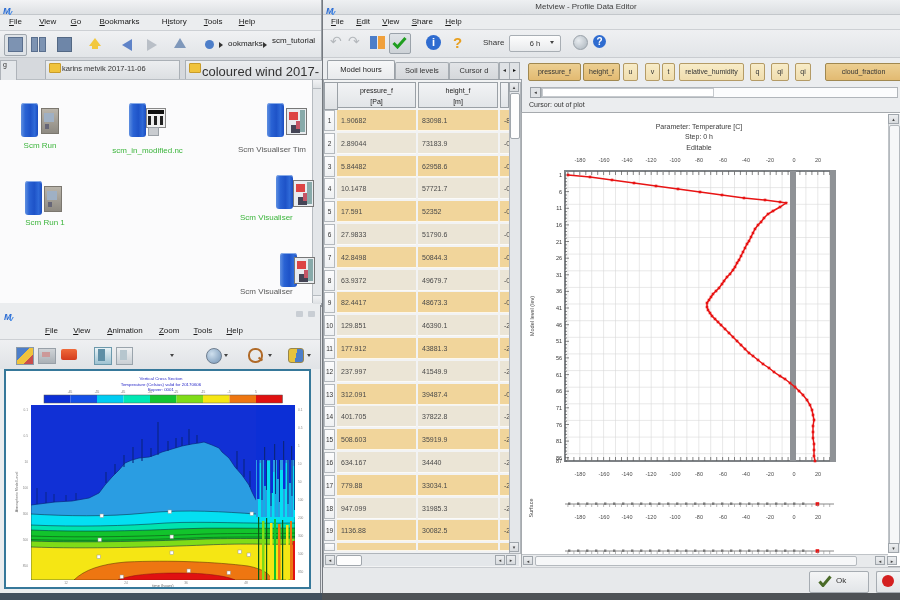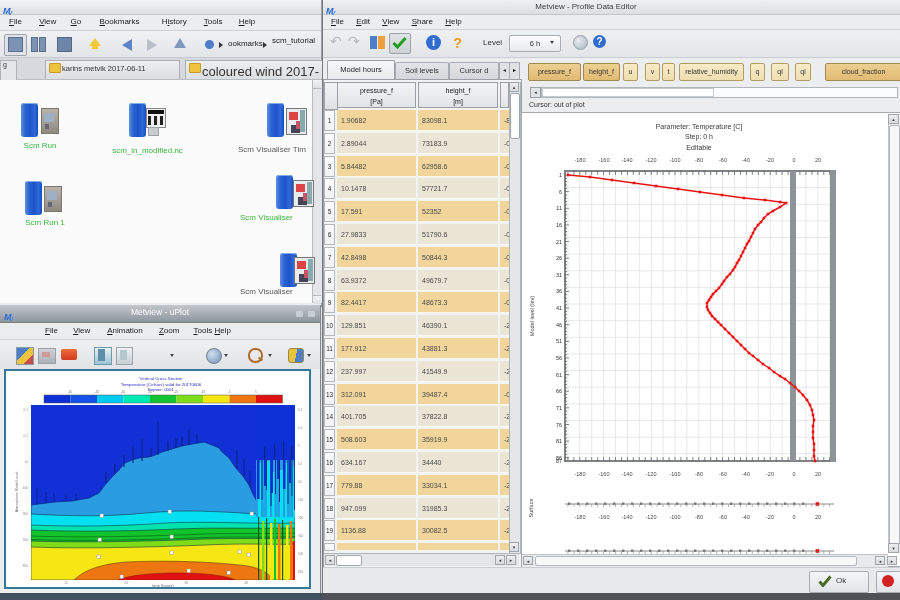--- a/index.html
+++ b/index.html
@@ -81,21 +81,21 @@
   <div class="abs" style="left:205px;top:40px;width:9px;height:9px;border-radius:5px;background:#4d7ec9;"></div>
   <div class="abs" style="left:219px;top:42px;width:0;height:0;border-top:3px solid transparent;border-bottom:3px solid transparent;border-left:4px solid #333;"></div>
   <div class="abs" style="left:228px;top:39px;font-size:8px;color:#222;">ookmarks</div>
   <div class="abs" style="left:263px;top:42px;width:0;height:0;border-top:3px solid transparent;border-bottom:3px solid transparent;border-left:4px solid #333;"></div>
   <div class="abs" style="left:272px;top:36px;font-size:8px;color:#222;">scm_tutorial</div>
 
   <div class="abs" style="left:0;top:58px;width:321px;height:21px;background:#d6d9dd;border-bottom:1px solid #b9bec3;"></div>
   <div class="abs" style="left:0;top:60px;width:13px;height:19px;background:#e4e7ea;border:1px solid #aeb3b9;font-size:7px;color:#333;padding-left:2px;">g</div>
   <div class="abs" style="left:45px;top:60px;width:133px;height:18px;background:linear-gradient(#eceef0,#dcdfe2);border:1px solid #aab0b6;border-bottom:none;"></div>
   <div class="abs fmfolder" style="left:49px;top:63px;"></div>
-  <div class="abs" style="left:62px;top:64px;font-size:7.5px;color:#333;">karins metvik 2017-06-11</div>
+  <div class="abs" style="left:62px;top:64px;font-size:7.5px;color:#333;">karins metvik 2017-11-06</div>
   <div class="abs" style="left:185px;top:60px;width:136px;height:18px;background:linear-gradient(#eceef0,#dcdfe2);border:1px solid #aab0b6;border-bottom:none;"></div>
   <div class="abs fmfolder" style="left:189px;top:63px;"></div>
   <div class="abs" style="left:202px;top:64px;font-size:13px;color:#333;">coloured wind 2017-06-0</div>
 
   <div class="abs" style="left:0;top:80px;width:321px;height:223px;background:#fbfbfc;"></div>
   <div class="abs" style="left:312px;top:80px;width:9px;height:223px;background:#e3e6e9;border-left:1px solid #b6bbc0;"></div>
   <div class="abs" style="left:313px;top:80px;width:8px;height:8px;background:linear-gradient(#f2f3f5,#dde0e3);border-bottom:1px solid #b6bbc0;"></div>
   <div class="abs" style="left:313px;top:295px;width:8px;height:8px;background:linear-gradient(#f2f3f5,#dde0e3);border-top:1px solid #b6bbc0;"></div>
 
   <div class="abs mvblue" style="left:21px;top:103px;"></div>
@@ -119,36 +119,33 @@
   <div class="abs vischart" style="left:293px;top:180px;"></div>
   <div class="abs glabel" style="left:240px;top:213px;width:85px;text-align:left;">Scm Visualiser</div>
 
   <div class="abs mvblue" style="left:280px;top:253px;"></div>
   <div class="abs vischart" style="left:294px;top:257px;"></div>
   <div class="abs dlabel" style="left:240px;top:287px;width:85px;text-align:left;">Scm Visualiser</div>
 </div>
 
 <div class="win" id="uplot" style="left:0;top:305px;width:320px;height:289px;border-right:1px solid #84888e;">
 
-  <div class="abs" style="left:0;top:0;width:320px;height:17px;background:linear-gradient(#c2c7cd,#8f959d);border-bottom:1px solid #7a7f85;">
-    <div class="abs" style="left:0;top:2px;width:320px;text-align:center;font-size:8.5px;color:#fdfdfd;">Metview - uPlot</div>
-  </div>
   <div class="abs" style="left:296px;top:6px;width:7px;height:6px;background:#c9ced4;border-radius:1px;"></div>
   <div class="abs" style="left:308px;top:6px;width:7px;height:6px;background:#c9ced4;border-radius:1px;"></div>
   <div class="abs" style="left:4px;top:3px;width:11px;height:11px;" id="uplicon1"><svg width="12" height="11" viewBox="0 0 12 11">
         <text x="0" y="9" font-size="9" font-weight="bold" font-style="italic" fill="#2a6cd4" font-family="Liberation Sans">M</text>
         <text x="5" y="10" font-size="8" font-weight="bold" font-style="italic" fill="#4a8ce4" font-family="Liberation Sans">v</text>
       </svg></div>
 
   <div class="abs menu" style="left:9px;top:21px;">
     <span style="margin-right:13px;margin-left:36px;"><span class="u">F</span>ile</span>
     <span style="margin-right:15px;"><span class="u">V</span>iew</span>
     <span style="margin-right:14px;"><span class="u">A</span>nimation</span>
     <span style="margin-right:12px;"><span class="u">Z</span>oom</span>
-    <span style="margin-right:0;"><span class="u">T</span>ools</span>
+    <span style="margin-right:12px;"><span class="u">T</span>ools</span>
     <span><span class="u">H</span>elp</span>
   </div>
   <div class="abs" style="left:0;top:34px;width:320px;height:1px;background:#cdd0d4;"></div>
 
   <div class="abs" id="upltoolbar" style="left:0;top:35px;width:320px;height:29px;background:linear-gradient(#eff0f2,#e0e3e6);"></div>
   <div class="abs" style="left:16px;top:42px;width:16px;height:16px;background:linear-gradient(135deg,#4d7ec9 0 40%,#f0c33c 40% 70%,#c94d4d 70% 100%);border:1px solid #8899aa;"></div>
   <div class="abs" style="left:38px;top:43px;width:16px;height:14px;background:linear-gradient(#cfd3d7,#aab0b6);border:1px solid #98a0a8;"></div>
   <div class="abs" style="left:42px;top:47px;width:8px;height:5px;background:#c99;"></div>
   <div class="abs" style="left:61px;top:44px;width:16px;height:11px;background:linear-gradient(#ef6a3a,#d43c1e);border-radius:2px;"></div>
   <div class="abs" style="left:94px;top:42px;width:16px;height:16px;background:linear-gradient(#e8f2f6,#9fc3d2);border:1px solid #6c99ac;"></div>
@@ -368,21 +365,21 @@
   <div class="abs" style="left:7px;top:33px;font-size:14px;color:#b4b8bc;">↶</div>
   <div class="abs" style="left:25px;top:33px;font-size:14px;color:#b4b8bc;">↷</div>
   <div class="abs" style="left:47px;top:36px;width:7px;height:13px;background:#4d7ec9;"></div>
   <div class="abs" style="left:55px;top:36px;width:7px;height:13px;background:#f0a03c;"></div>
   <div class="abs" style="left:66px;top:33px;width:20px;height:19px;border:1px solid #9aa2aa;border-radius:2px;background:linear-gradient(#dfe3e7,#cdd2d7);"></div>
   <svg class="abs" style="left:69px;top:36px;" width="15" height="13" viewBox="0 0 15 13">
       <path d="M1.5,7 L5.5,11 L13.5,2" stroke="#1f9e1f" stroke-width="3" fill="none"></path>
     </svg>
   <div class="abs" style="left:103px;top:35px;width:15px;height:15px;border-radius:8px;background:#2f6cd0;color:#fff;font-size:11px;font-weight:bold;text-align:center;line-height:15px;">i</div>
   <div class="abs" style="left:127px;top:35px;width:15px;height:15px;color:#e8a020;font-size:15px;font-weight:bold;text-align:center;line-height:15px;">?</div>
-  <div class="abs" style="left:160px;top:38px;font-size:8px;color:#333;">Level</div>
+  <div class="abs" style="left:160px;top:38px;font-size:8px;color:#333;">Share</div>
   <div class="abs" style="left:186px;top:35px;width:50px;height:15px;background:linear-gradient(#fdfdfd,#e8eaec);border:1px solid #a8aeb4;border-radius:2px;font-size:7.5px;color:#333;text-align:center;line-height:15px;">6 h</div>
   <div class="abs darr" style="left:227px;top:41px;"></div>
   <div class="abs" style="left:250px;top:35px;width:13px;height:13px;border-radius:8px;background:radial-gradient(circle at 35% 35%,#e8ecf0,#a8b2ba);border:1px solid #98a0a8;"></div>
   <div class="abs" style="left:270px;top:35px;width:13px;height:13px;border-radius:8px;background:#2f6cd0;color:#fff;font-size:10px;font-weight:bold;text-align:center;line-height:13px;">?</div>
 
   <div class="abs" id="pdetabs" style="left:0;top:58px;width:578px;height:21px;"></div>
   <div class="abs" style="left:4px;top:60px;width:66px;height:19px;background:linear-gradient(#f6f7f8,#e8eaec);border:1px solid #9aa0a6;border-bottom:none;font-size:7.5px;color:#222;text-align:center;line-height:18px;border-radius:2px 2px 0 0;">Model hours</div>
   <div class="abs" style="left:72px;top:62px;width:52px;height:17px;background:linear-gradient(#e2e4e7,#d4d7da);border:1px solid #a6acb2;border-bottom:none;font-size:7.5px;color:#333;text-align:center;line-height:16px;border-radius:2px 2px 0 0;">Soil levels</div>
   <div class="abs" style="left:126px;top:62px;width:48px;height:17px;background:linear-gradient(#e2e4e7,#d4d7da);border:1px solid #a6acb2;border-bottom:none;font-size:7.5px;color:#333;text-align:center;line-height:16px;border-radius:2px 2px 0 0;">Cursor d</div>
   <div class="abs" style="left:176px;top:62px;width:9px;height:16px;background:#dfe2e5;border:1px solid #a6acb2;font-size:6px;color:#333;text-align:center;line-height:15px;">◂</div>

